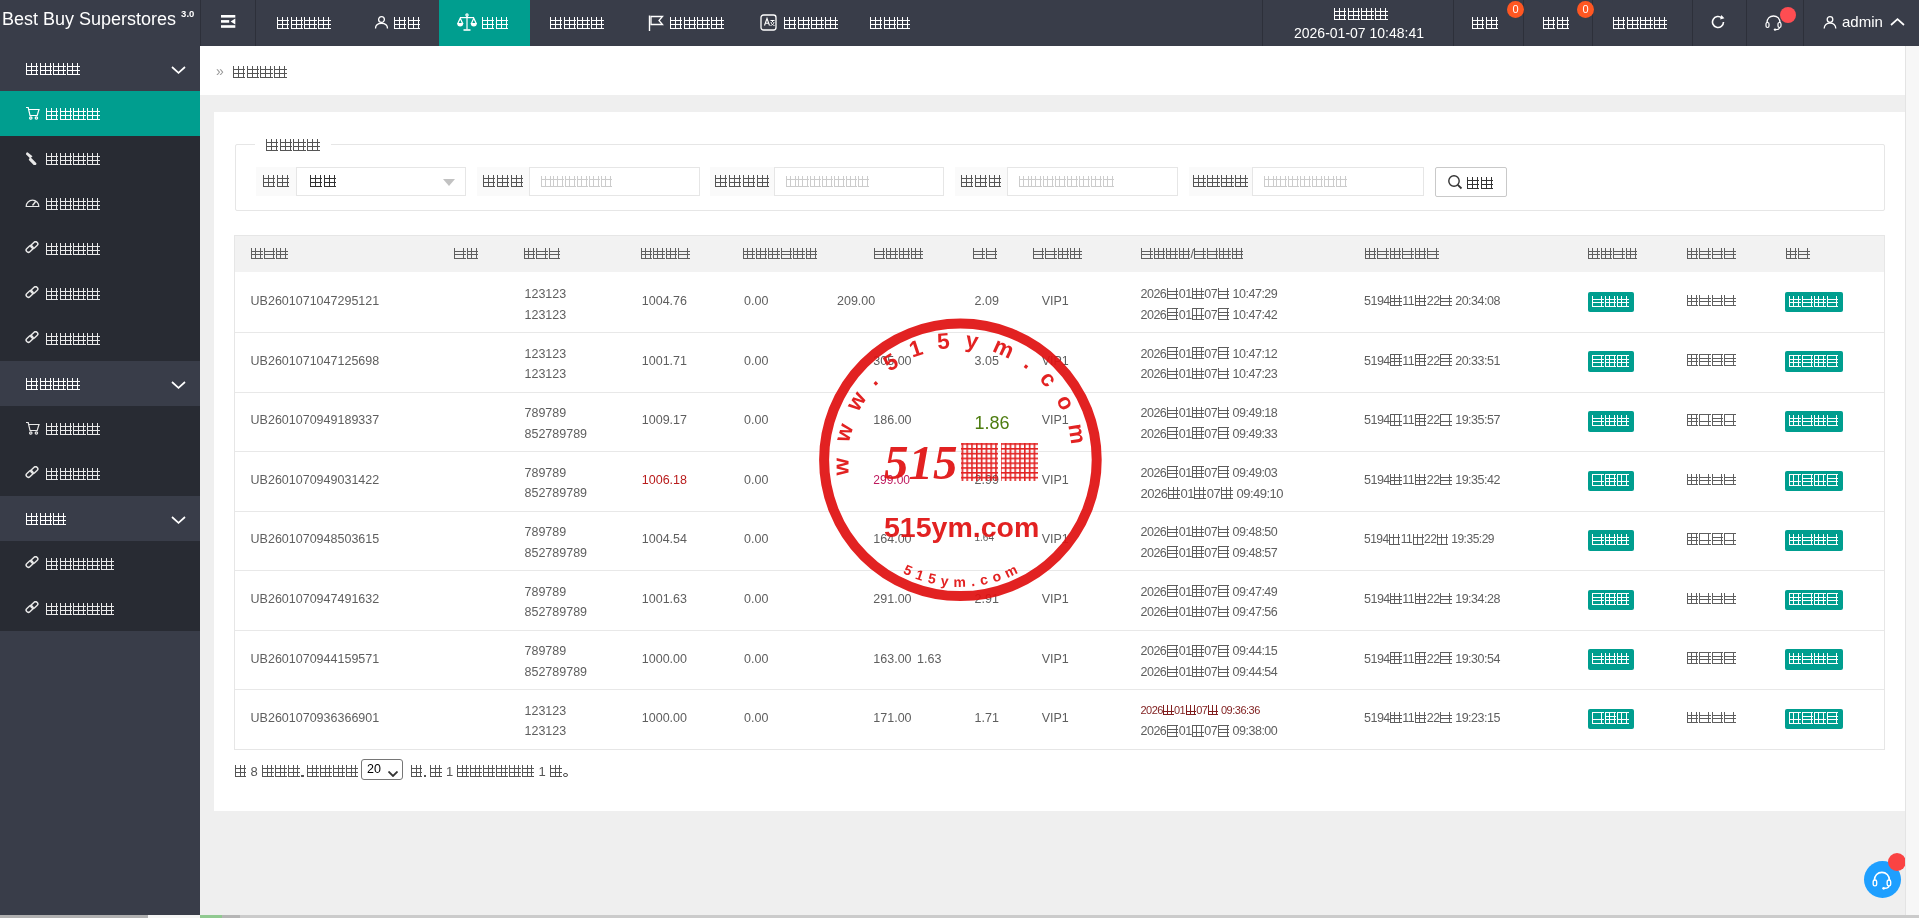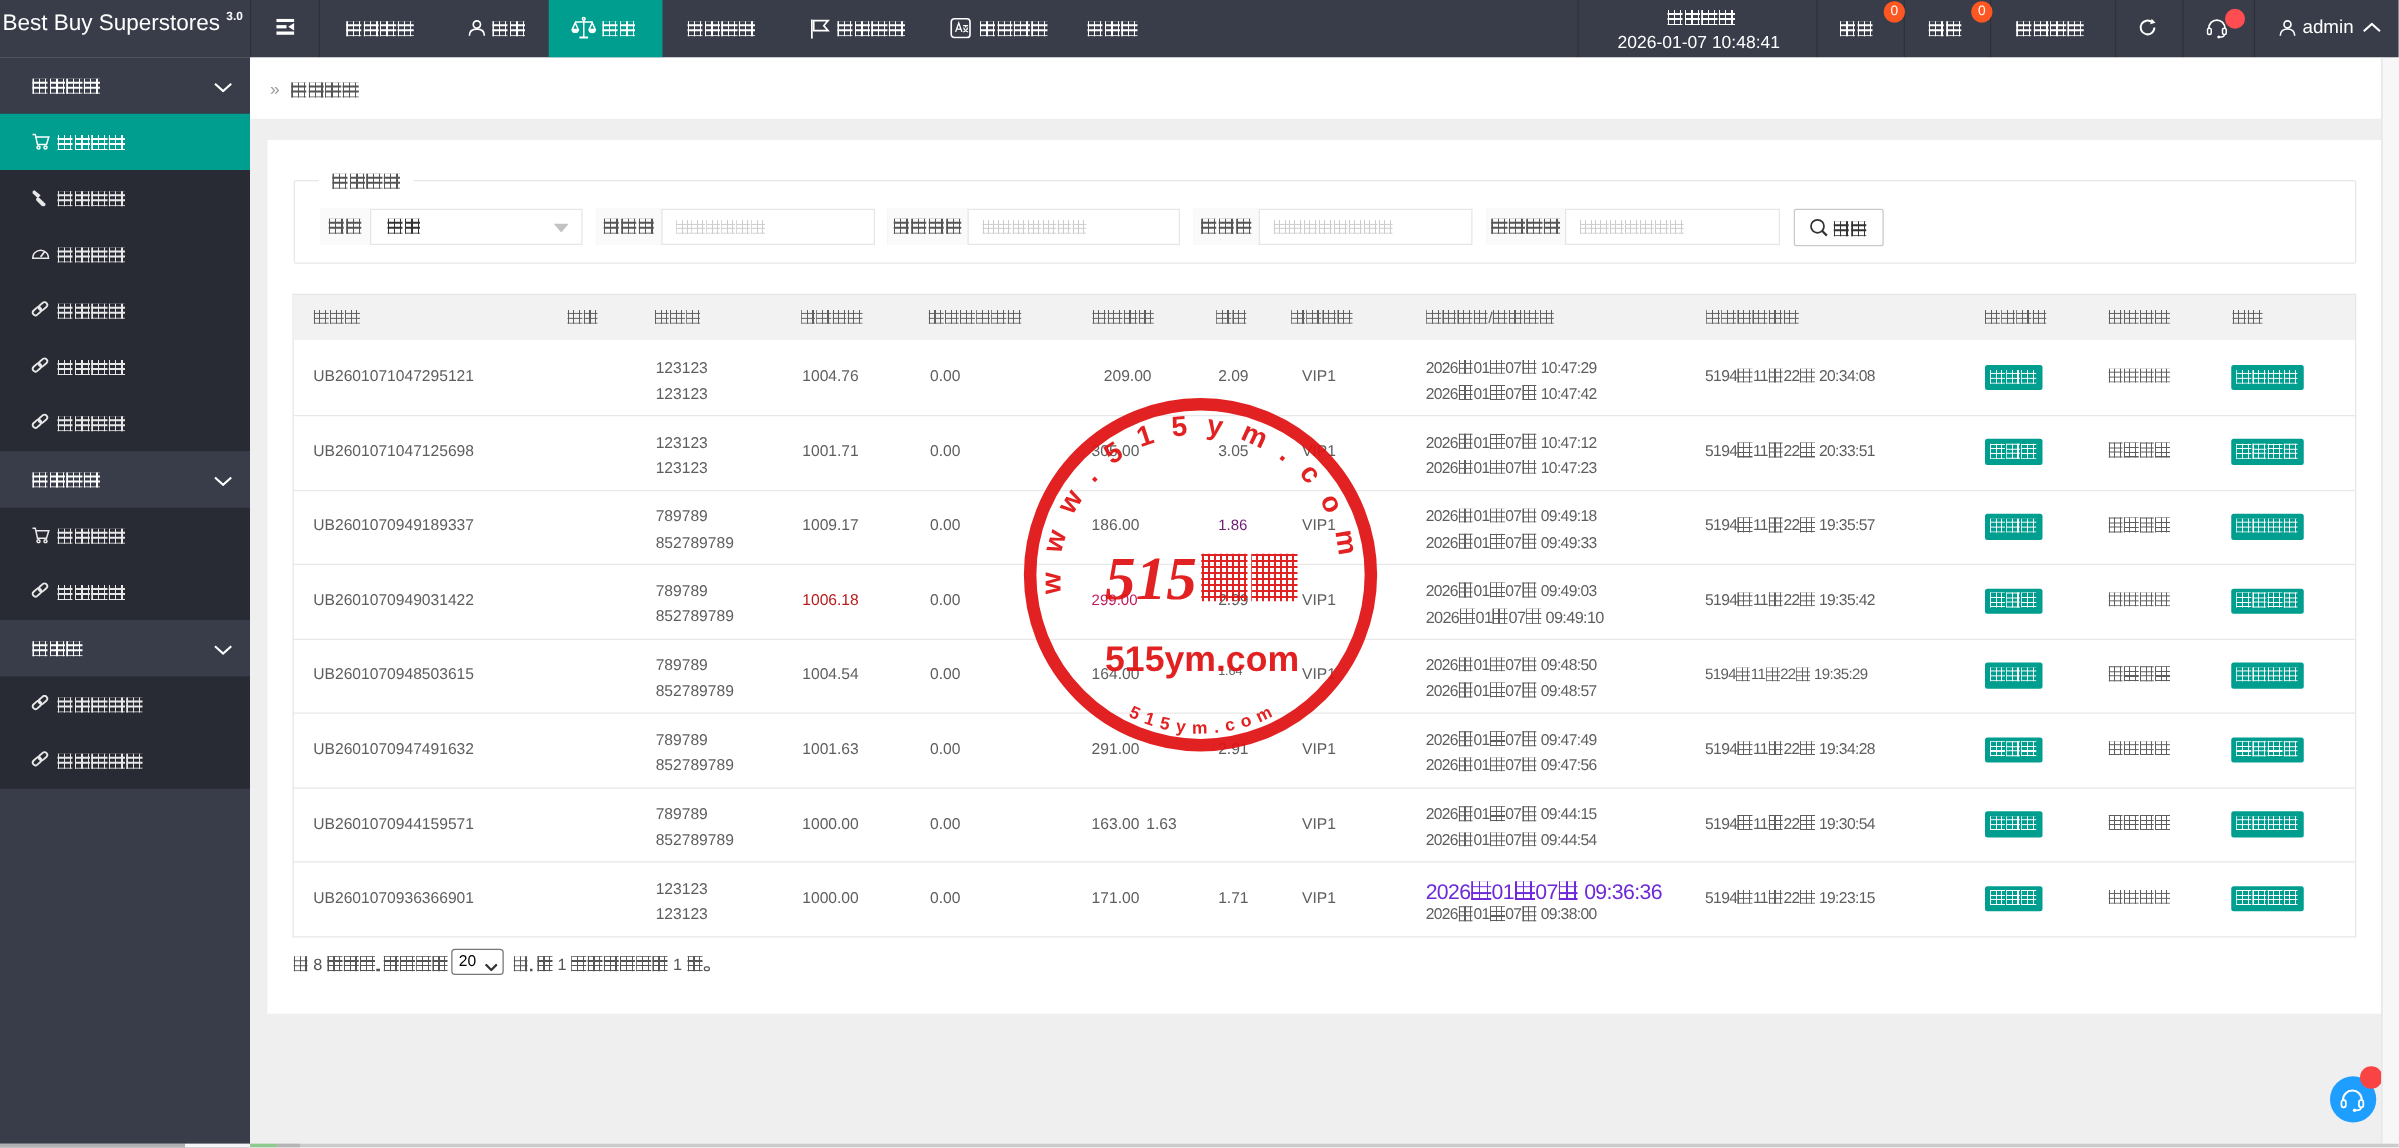--- a/index.html
+++ b/index.html
@@ -225,21 +225,21 @@
 <div class="abs" style="left:1140.5px;top:247px;font-size:12.5px;color:#5f5f5f"><i class="z"></i><i class="z"></i><i class="z"></i><i class="z"></i>/<i class="z"></i><i class="z"></i><i class="z"></i><i class="z"></i></div>
 <div class="abs" style="left:1364px;top:247px;font-size:12.5px;color:#5f5f5f"><i class="z"></i><i class="z"></i><i class="z"></i><i class="z"></i><i class="z"></i><i class="z"></i></div>
 <div class="abs" style="left:1587.7px;top:247px;font-size:12.5px;color:#5f5f5f"><i class="z"></i><i class="z"></i><i class="z"></i><i class="z"></i></div>
 <div class="abs" style="left:1686px;top:247px;font-size:12.5px;color:#5f5f5f"><i class="z"></i><i class="z"></i><i class="z"></i><i class="z"></i></div>
 <div class="abs" style="left:1785px;top:247px;font-size:12.5px;color:#5f5f5f"><i class="z"></i><i class="z"></i></div>
 <div class="abs" style="left:250.6px;top:294.2px;font-size:12.5px;color:#5e5e5e">UB2601071047295121</div>
 <div class="abs" style="left:524.5px;top:287.0px;font-size:12.5px;color:#5e5e5e">123123</div>
 <div class="abs" style="left:524.5px;top:307.5px;font-size:12.5px;color:#5e5e5e">123123</div>
 <div class="abs" style="left:641.8px;top:294.2px;font-size:12.5px;color:#5e5e5e">1004.76</div>
 <div class="abs" style="left:744px;top:294.2px;font-size:12.5px;color:#5e5e5e">0.00</div>
-<div class="abs" style="left:883px;top:294.2px;font-size:12.5px;color:#5e5e5e">209.00</div>
+<div class="abs" style="left:837px;top:294.2px;font-size:12.5px;color:#5e5e5e">209.00</div>
 <div class="abs" style="left:974.5px;top:294.2px;font-size:12.5px;color:#5e5e5e">2.09</div>
 <div class="abs" style="left:1041.7px;top:294.2px;font-size:12.5px;color:#5e5e5e">VIP1</div>
 <div class="abs" style="left:1140.5px;top:287.0px;font-size:12.5px;color:#5e5e5e;letter-spacing:-0.5px">2026<i class="z"></i>01<i class="z"></i>07<i class="z"></i> 10:47:29</div>
 <div class="abs" style="left:1140.5px;top:307.5px;font-size:12.5px;color:#5e5e5e;letter-spacing:-0.5px">2026<i class="z"></i>01<i class="z"></i>07<i class="z"></i> 10:47:42</div>
 <div class="abs" style="left:1364px;top:294.2px;font-size:12.5px;color:#5e5e5e;letter-spacing:-0.5px">5194<i class="z"></i>11<i class="z"></i>22<i class="z"></i> 20:34:08</div>
 <div class="abs" style="left:1587.7px;top:291.9px;width:46px;height:20.6px;background:#009e8f;border-radius:2px;color:#fff;font-size:12.5px;text-align:center;line-height:20.6px"><i class="z"></i><i class="z"></i><i class="z"></i></div>
 <div class="abs" style="left:1686px;top:294.2px;font-size:12.5px;color:#5e5e5e"><i class="z"></i><i class="z"></i><i class="z"></i><i class="z"></i></div>
 <div class="abs" style="left:1785px;top:291.9px;width:57.5px;height:20.6px;background:#009e8f;border-radius:2px;color:#fff;font-size:12.5px;text-align:center;line-height:20.6px"><i class="z"></i><i class="z"></i><i class="z"></i><i class="z"></i></div>
 <div class="abs" style="left:234.7px;top:331.9px;width:1649.8px;height:1px;background:#e8e8e8"></div>
 <div class="abs" style="left:250.6px;top:353.7px;font-size:12.5px;color:#5e5e5e">UB2601071047125698</div>
@@ -256,21 +256,21 @@
 <div class="abs" style="left:1587.7px;top:351.4px;width:46px;height:20.6px;background:#009e8f;border-radius:2px;color:#fff;font-size:12.5px;text-align:center;line-height:20.6px"><i class="z"></i><i class="z"></i><i class="z"></i></div>
 <div class="abs" style="left:1686px;top:353.7px;font-size:12.5px;color:#5e5e5e"><i class="z"></i><i class="z"></i><i class="z"></i><i class="z"></i></div>
 <div class="abs" style="left:1785px;top:351.4px;width:57.5px;height:20.6px;background:#009e8f;border-radius:2px;color:#fff;font-size:12.5px;text-align:center;line-height:20.6px"><i class="z"></i><i class="z"></i><i class="z"></i><i class="z"></i></div>
 <div class="abs" style="left:234.7px;top:391.5px;width:1649.8px;height:1px;background:#e8e8e8"></div>
 <div class="abs" style="left:250.6px;top:413.3px;font-size:12.5px;color:#5e5e5e">UB2601070949189337</div>
 <div class="abs" style="left:524.5px;top:406.1px;font-size:12.5px;color:#5e5e5e">789789</div>
 <div class="abs" style="left:524.5px;top:426.6px;font-size:12.5px;color:#5e5e5e">852789789</div>
 <div class="abs" style="left:641.8px;top:413.3px;font-size:12.5px;color:#5e5e5e">1009.17</div>
 <div class="abs" style="left:744px;top:413.3px;font-size:12.5px;color:#5e5e5e">0.00</div>
 <div class="abs" style="left:873.3px;top:413.3px;font-size:12.5px;color:#5e5e5e">186.00</div>
-<div class="abs" style="left:974.5px;top:413.3px;font-size:12px;color:#701a75">1.86</div>
+<div class="abs" style="left:974.5px;top:413.3px;font-size:18px;color:#4d7c0f">1.86</div>
 <div class="abs" style="left:1041.7px;top:413.3px;font-size:12.5px;color:#5e5e5e">VIP1</div>
 <div class="abs" style="left:1140.5px;top:406.1px;font-size:12.5px;color:#5e5e5e;letter-spacing:-0.5px">2026<i class="z"></i>01<i class="z"></i>07<i class="z"></i> 09:49:18</div>
 <div class="abs" style="left:1140.5px;top:426.6px;font-size:12.5px;color:#5e5e5e;letter-spacing:-0.5px">2026<i class="z"></i>01<i class="z"></i>07<i class="z"></i> 09:49:33</div>
 <div class="abs" style="left:1364px;top:413.3px;font-size:12.5px;color:#5e5e5e;letter-spacing:-0.5px">5194<i class="z"></i>11<i class="z"></i>22<i class="z"></i> 19:35:57</div>
 <div class="abs" style="left:1587.7px;top:411.0px;width:46px;height:20.6px;background:#009e8f;border-radius:2px;color:#fff;font-size:12.5px;text-align:center;line-height:20.6px"><i class="z"></i><i class="z"></i><i class="z"></i></div>
 <div class="abs" style="left:1686px;top:413.3px;font-size:12.5px;color:#5e5e5e"><i class="z"></i><i class="z"></i><i class="z"></i><i class="z"></i></div>
 <div class="abs" style="left:1785px;top:411.0px;width:57.5px;height:20.6px;background:#009e8f;border-radius:2px;color:#fff;font-size:12.5px;text-align:center;line-height:20.6px"><i class="z"></i><i class="z"></i><i class="z"></i><i class="z"></i></div>
 <div class="abs" style="left:234.7px;top:451.0px;width:1649.8px;height:1px;background:#e8e8e8"></div>
 <div class="abs" style="left:250.6px;top:472.8px;font-size:12.5px;color:#5e5e5e">UB2601070949031422</div>
 <div class="abs" style="left:524.5px;top:465.6px;font-size:12.5px;color:#5e5e5e">789789</div>
@@ -333,21 +333,21 @@
 <div class="abs" style="left:1785px;top:649.2px;width:57.5px;height:20.6px;background:#009e8f;border-radius:2px;color:#fff;font-size:12.5px;text-align:center;line-height:20.6px"><i class="z"></i><i class="z"></i><i class="z"></i><i class="z"></i></div>
 <div class="abs" style="left:234.7px;top:689.2px;width:1649.8px;height:1px;background:#e8e8e8"></div>
 <div class="abs" style="left:250.6px;top:711.0px;font-size:12.5px;color:#5e5e5e">UB2601070936366901</div>
 <div class="abs" style="left:524.5px;top:703.8px;font-size:12.5px;color:#5e5e5e">123123</div>
 <div class="abs" style="left:524.5px;top:724.3px;font-size:12.5px;color:#5e5e5e">123123</div>
 <div class="abs" style="left:641.8px;top:711.0px;font-size:12.5px;color:#5e5e5e">1000.00</div>
 <div class="abs" style="left:744px;top:711.0px;font-size:12.5px;color:#5e5e5e">0.00</div>
 <div class="abs" style="left:873.3px;top:711.0px;font-size:12.5px;color:#5e5e5e">171.00</div>
 <div class="abs" style="left:974.5px;top:711.0px;font-size:12.5px;color:#5e5e5e">1.71</div>
 <div class="abs" style="left:1041.7px;top:711.0px;font-size:12.5px;color:#5e5e5e">VIP1</div>
-<div class="abs" style="left:1140.5px;top:703.8px;font-size:17px;color:#6d28d9;letter-spacing:-0.5px">2026<i class="z"></i>01<i class="z"></i>07<i class="z"></i> 09:36:36</div>
+<div class="abs" style="left:1140.5px;top:703.8px;font-size:11px;color:#7f1d1d;letter-spacing:-0.5px">2026<i class="z"></i>01<i class="z"></i>07<i class="z"></i> 09:36:36</div>
 <div class="abs" style="left:1140.5px;top:724.3px;font-size:12.5px;color:#5e5e5e;letter-spacing:-0.5px">2026<i class="z"></i>01<i class="z"></i>07<i class="z"></i> 09:38:00</div>
 <div class="abs" style="left:1364px;top:711.0px;font-size:12.5px;color:#5e5e5e;letter-spacing:-0.5px">5194<i class="z"></i>11<i class="z"></i>22<i class="z"></i> 19:23:15</div>
 <div class="abs" style="left:1587.7px;top:708.7px;width:46px;height:20.6px;background:#009e8f;border-radius:2px;color:#fff;font-size:12.5px;text-align:center;line-height:20.6px"><i class="z"></i><i class="z"></i><i class="z"></i></div>
 <div class="abs" style="left:1686px;top:711.0px;font-size:12.5px;color:#5e5e5e"><i class="z"></i><i class="z"></i><i class="z"></i><i class="z"></i></div>
 <div class="abs" style="left:1785px;top:708.7px;width:57.5px;height:20.6px;background:#009e8f;border-radius:2px;color:#fff;font-size:12.5px;text-align:center;line-height:20.6px"><i class="z"></i><i class="z"></i><i class="z"></i><i class="z"></i></div>
 <div class="abs" style="left:234px;top:764px;font-size:13px;color:#555"><i class="z"></i> 8 <i class="z"></i><i class="z"></i><i class="z"></i><i class="zc"></i><i class="z"></i><i class="z"></i><i class="z"></i><i class="z"></i></div>
 <div class="abs" style="left:361px;top:759px;width:42px;height:21px;border:1px solid #767676;border-radius:3px;background:#fff"></div>
 <div class="abs" style="left:367px;top:762px;font-size:12.5px;color:#000">20</div>
 <svg class="abs" style="left:388px;top:771px" width="10" height="6" viewBox="0 0 10 6">
 <path d="M0.5 0.5 L5 5 L9.5 0.5" fill="none" stroke="#333" stroke-width="1.8"></path>

